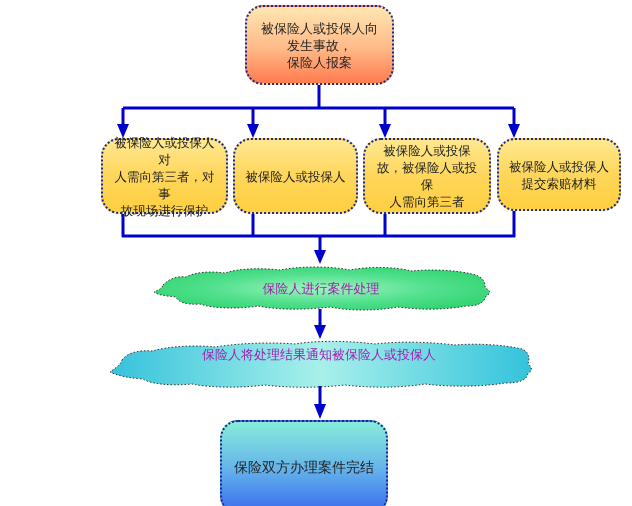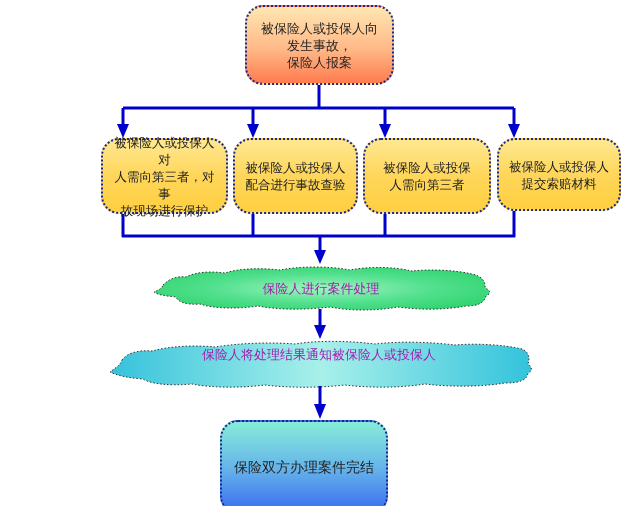--- a/index.html
+++ b/index.html
@@ -97,27 +97,27 @@
   <div>
     <span>被保险人或投保人对</span>
     <span>人需向第三者，对事</span>
     <span>故现场进行保护</span>
   </div>
 </div>
 
 <div class="box step s2">
   <div>
     <span>被保险人或投保人</span>
-    <span>配合进行事故查验</span>
   </div>
 </div>
 
 <div class="box step s3">
   <div>
     <span>被保险人或投保</span>
+    <span>故，被保险人或投保</span>
     <span>人需向第三者</span>
   </div>
 </div>
 
 <div class="box step s4">
   <div>
     <span>被保险人或投保人</span>
     <span>提交索赔材料</span>
   </div>
 </div>

